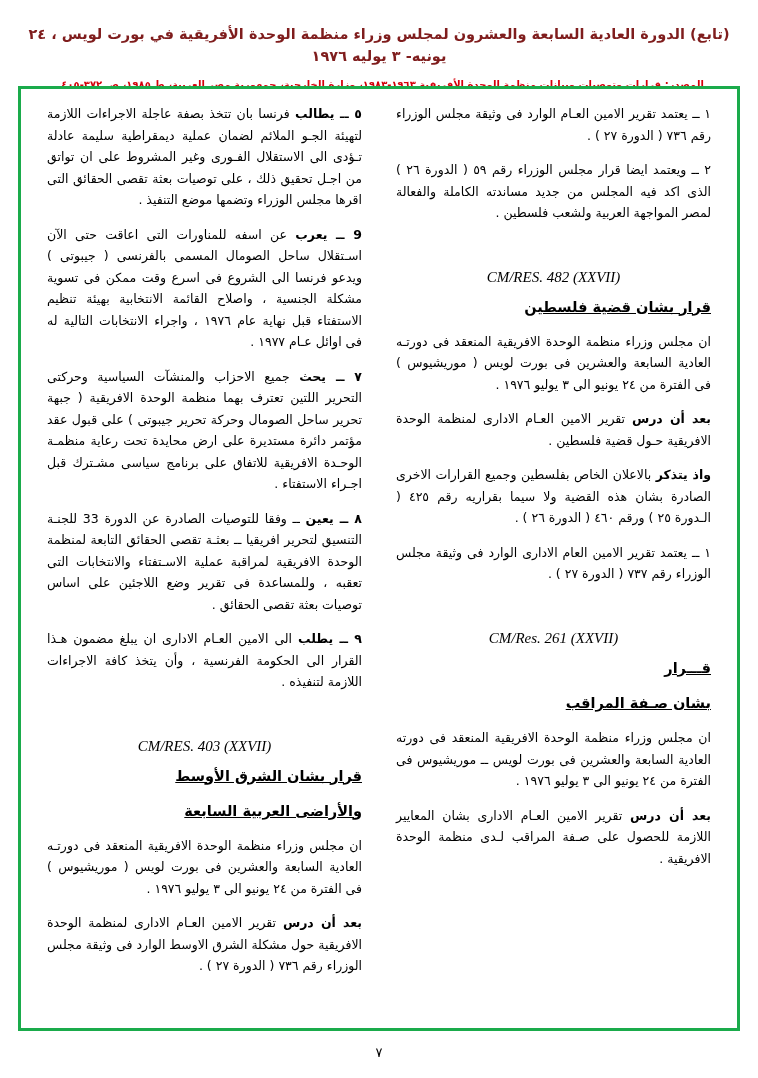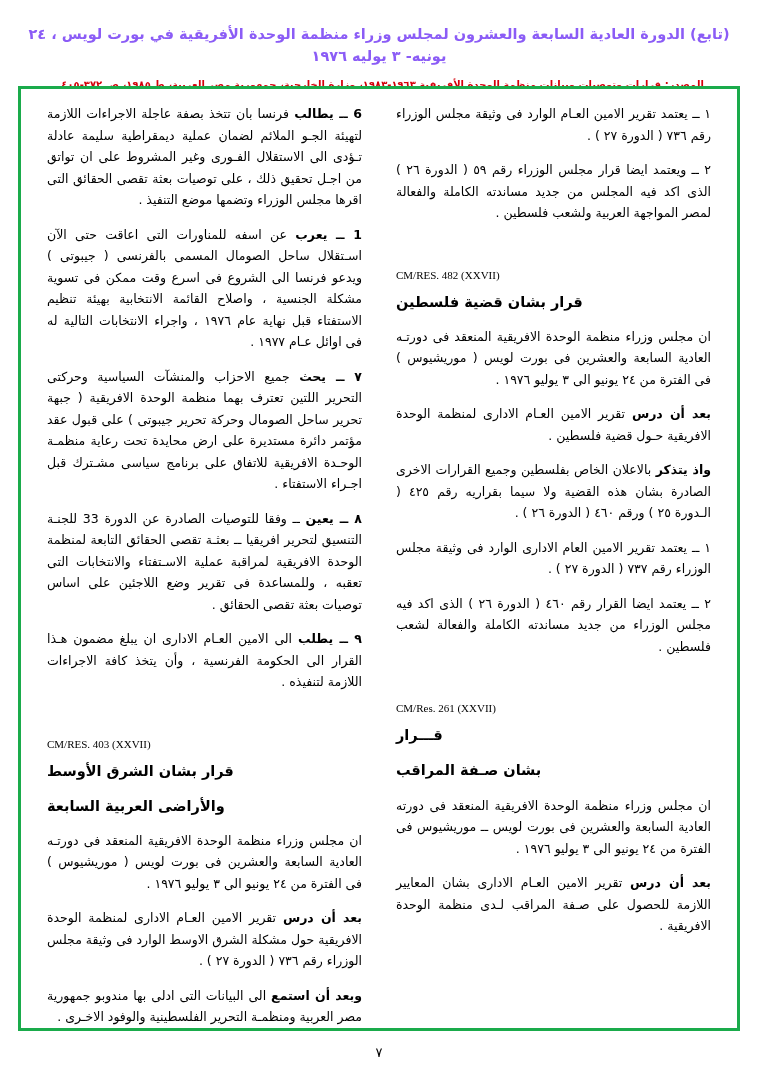--- a/index.html
+++ b/index.html
@@ -21,21 +21,21 @@
     position: relative;
     box-sizing: border-box;
   }
   .header {
     text-align: center;
     padding: 24px 24px 0 24px;
   }
   .header-title {
     font-size: 14.5px;
     font-weight: bold;
-    color: #8b5cf6;
+    color: #7f1d1d;
     line-height: 1.5;
     direction: rtl;
   }
   .header-source {
     margin-top: 9px;
     font-size: 10px;
     font-weight: bold;
     color: #d4000a;
     line-height: 1.5;
     direction: rtl;
@@ -74,33 +74,35 @@
     text-align: justify;
     text-justify: inter-word;
     margin: 0 0 13px 0;
     direction: rtl;
     font-family: "DejaVu Sans", "Liberation Sans", sans-serif;
   }
   .bold-lead {
     font-weight: bold;
   }
   .res-code {
-    font-size: 11px;
+    font-size: 15px;
     margin: 18px 0 10px 0;
     direction: ltr;
-    text-align: left;
+    text-align: center;
     font-family: "Liberation Serif", serif;
+    font-style: italic;
   }
   .res-title {
     font-size: 14.5px;
     font-weight: bold;
-    text-align: left;
+    text-align: right;
     line-height: 1.6;
     margin: 0 0 12px 0;
     direction: rtl;
+    text-decoration: underline;
   }
   .res-title.spaced {
     letter-spacing: 2px;
   }
   .page-number {
     position: absolute;
     left: 0;
     right: 0;
     bottom: 18px;
     text-align: center;
@@ -136,57 +138,55 @@
 
         <p class="para"><span>ان مجلس وزراء منظمة الوحدة الافريقية المنعقد فى دورتـه العادية السابعة والعشرين فى بورت لويس ( موريشيوس ) فى الفترة من ٢٤ يونيو الى ٣ يوليو ١٩٧٦ .</span></p>
 
         <p class="para"><span class="bold-lead">بعد أن درس</span><span> تقرير الامين العـام الادارى لمنظمة الوحدة الافريقية حـول قضية فلسطين .</span></p>
 
 
         <p class="para"><span class="bold-lead">واذ يتذكر</span><span> بالاعلان الخاص بفلسطين وجميع القرارات الاخرى الصادرة بشان هذه القضية ولا سيما بقراريه رقم ٤٢٥ ( الـدورة ٢٥ ) ورقم ٤٦٠ ( الدورة ٢٦ ) .</span></p>
 
         <p class="para"><span>١ ــ يعتمد تقرير الامين العام الادارى الوارد فى وثيقة مجلس الوزراء رقم ٧٣٧ ( الدورة ٢٧ ) .</span></p>
 
-        <p class="para"><span>٢ ــ يعتمد ايضا القرار رقم ٤٦٠ ( الدورة ٢٦ ) الذى اكد فيه مجلس الوزراء من جديد مساندته الكاملة والفعالة لشعب فلسطين .</span></p>
 
         <div class="spacer-m"></div>
 
         <div class="res-code">CM/Res. 261 (XXVII)</div>
         <div class="res-title spaced">قـــرار</div>
         <div class="res-title">بشان صـفة المراقب</div>
 
         <p class="para"><span>ان مجلس وزراء منظمة الوحدة الافريقية المنعقد فى دورته العادية السابعة والعشرين فى بورت لويس ــ موريشيوس فى الفترة من ٢٤ يونيو الى ٣ يوليو ١٩٧٦ .</span></p>
 
         <p class="para"><span class="bold-lead">بعد أن درس</span><span> تقرير الامين العـام الادارى بشان المعايير اللازمة للحصول على صـفة المراقب لـدى منظمة الوحدة الافريقية .</span></p>
 
       </div>
 
       <div class="col">
 
-        <p class="para"><span class="bold-lead">6 ــ يطالب</span><span> فرنسا بان تتخذ بصفة عاجلة الاجراءات اللازمة لتهيئة الجـو الملائم لضمان عملية ديمقراطية سليمة عادلة تـؤدى الى الاستقلال الفـورى وغير المشروط على ان تواتق من اجـل تحقيق ذلك ، على توصيات بعثة تقصى الحقائق التى اقرها مجلس الوزراء وتضمها موضع التنفيذ .</span></p>
+        <p class="para"><span class="bold-lead">٥ ــ يطالب</span><span> فرنسا بان تتخذ بصفة عاجلة الاجراءات اللازمة لتهيئة الجـو الملائم لضمان عملية ديمقراطية سليمة عادلة تـؤدى الى الاستقلال الفـورى وغير المشروط على ان تواتق من اجـل تحقيق ذلك ، على توصيات بعثة تقصى الحقائق التى اقرها مجلس الوزراء وتضمها موضع التنفيذ .</span></p>
 
-        <p class="para"><span class="bold-lead">1 ــ يعرب</span><span> عن اسفه للمناورات التى اعاقت حتى الآن اسـتقلال ساحل الصومال المسمى بالفرنسى ( جيبوتى ) ويدعو فرنسا الى الشروع فى اسرع وقت ممكن فى تسوية مشكلة الجنسية ، واصلاح القائمة الانتخابية بهيئة تنظيم الاستفتاء قبل نهاية عام ١٩٧٦ ، واجراء الانتخابات التالية له فى اوائل عـام ١٩٧٧ .</span></p>
+        <p class="para"><span class="bold-lead">9 ــ يعرب</span><span> عن اسفه للمناورات التى اعاقت حتى الآن اسـتقلال ساحل الصومال المسمى بالفرنسى ( جيبوتى ) ويدعو فرنسا الى الشروع فى اسرع وقت ممكن فى تسوية مشكلة الجنسية ، واصلاح القائمة الانتخابية بهيئة تنظيم الاستفتاء قبل نهاية عام ١٩٧٦ ، واجراء الانتخابات التالية له فى اوائل عـام ١٩٧٧ .</span></p>
 
         <p class="para"><span class="bold-lead">٧ ــ يحث</span><span> جميع الاحزاب والمنشآت السياسية وحركتى التحرير اللتين تعترف بهما منظمة الوحدة الافريقية ( جبهة تحرير ساحل الصومال وحركة تحرير جيبوتى ) على قبول عقد مؤتمر دائرة مستديرة على ارض محايدة تحت رعاية منظمـة الوحـدة الافريقية للاتفاق على برنامج سياسى مشـترك قبل اجـراء الاستفتاء .</span></p>
 
         <p class="para"><span class="bold-lead">٨ ــ يعين</span><span> ــ وفقا للتوصيات الصادرة عن الدورة 33 للجنـة التنسيق لتحرير افريقيا ــ بعثـة تقصى الحقائق التابعة لمنظمة الوحدة الافريقية لمراقبة عملية الاسـتفتاء والانتخابات التى تعقبه ، وللمساعدة فى تقرير وضع اللاجئين على اساس توصيات بعثة تقصى الحقائق .</span></p>
 
         <p class="para"><span class="bold-lead">٩ ــ يطلب</span><span> الى الامين العـام الادارى ان يبلغ مضمون هـذا القرار الى الحكومة الفرنسية ، وأن يتخذ كافة الاجراءات اللازمة لتنفيذه .</span></p>
 
         <div class="spacer-m"></div>
 
         <div class="res-code">CM/RES. 403 (XXVII)</div>
         <div class="res-title">قرار بشان الشرق الأوسط</div>
         <div class="res-title">والأراضى العربية السابعة</div>
 
         <p class="para"><span>ان مجلس وزراء منظمة الوحدة الافريقية المنعقد فى دورتـه العادية السابعة والعشرين فى بورت لويس ( موريشيوس ) فى الفترة من ٢٤ يونيو الى ٣ يوليو ١٩٧٦ .</span></p>
 
         <p class="para"><span class="bold-lead">بعد أن درس</span><span> تقرير الامين العـام الادارى لمنظمة الوحدة الافريقية حول مشكلة الشرق الاوسط الوارد فى وثيقة مجلس الوزراء رقم ٧٣٦ ( الدورة ٢٧ ) .</span></p>
 
-        <p class="para"><span class="bold-lead">وبعد أن استمع</span><span> الى البيانات التى ادلى بها مندوبو جمهورية مصر العربية ومنظمـة التحرير الفلسطينية والوفود الاخـرى .</span></p>
 
       </div>
 
     </div>
   </div>
 
   <div class="page-number">٧</div>
 
 </div>
 

